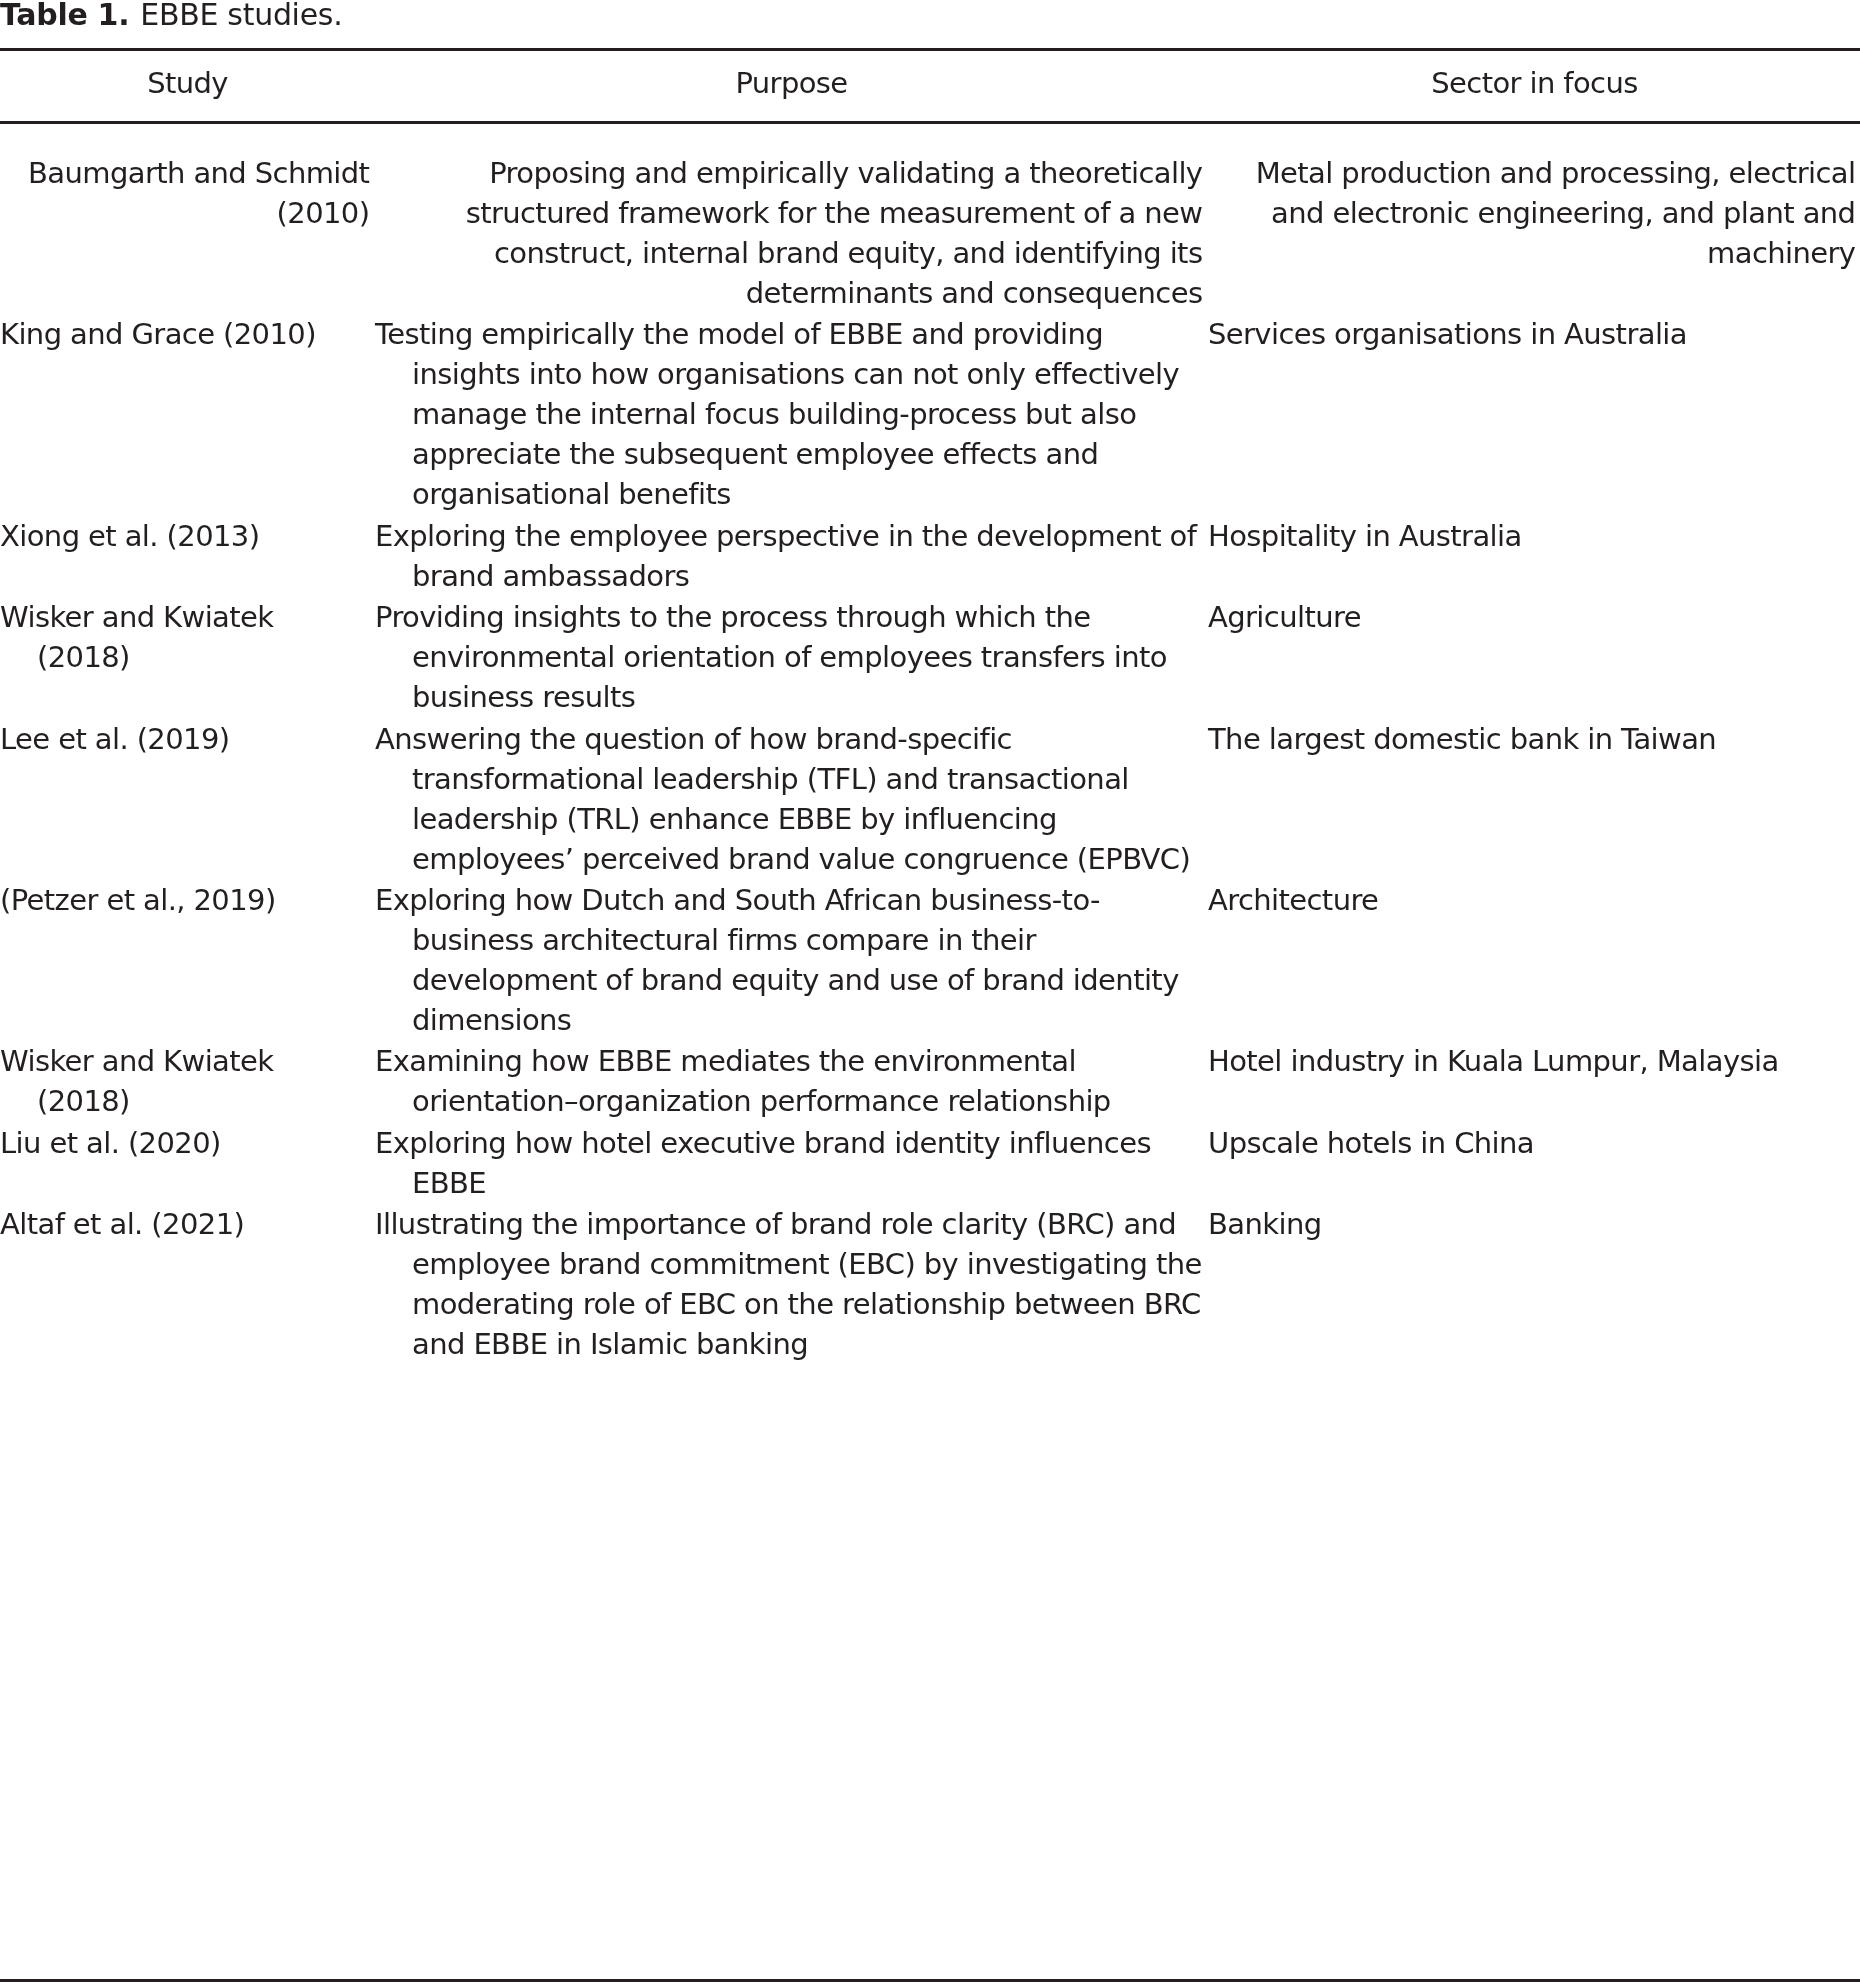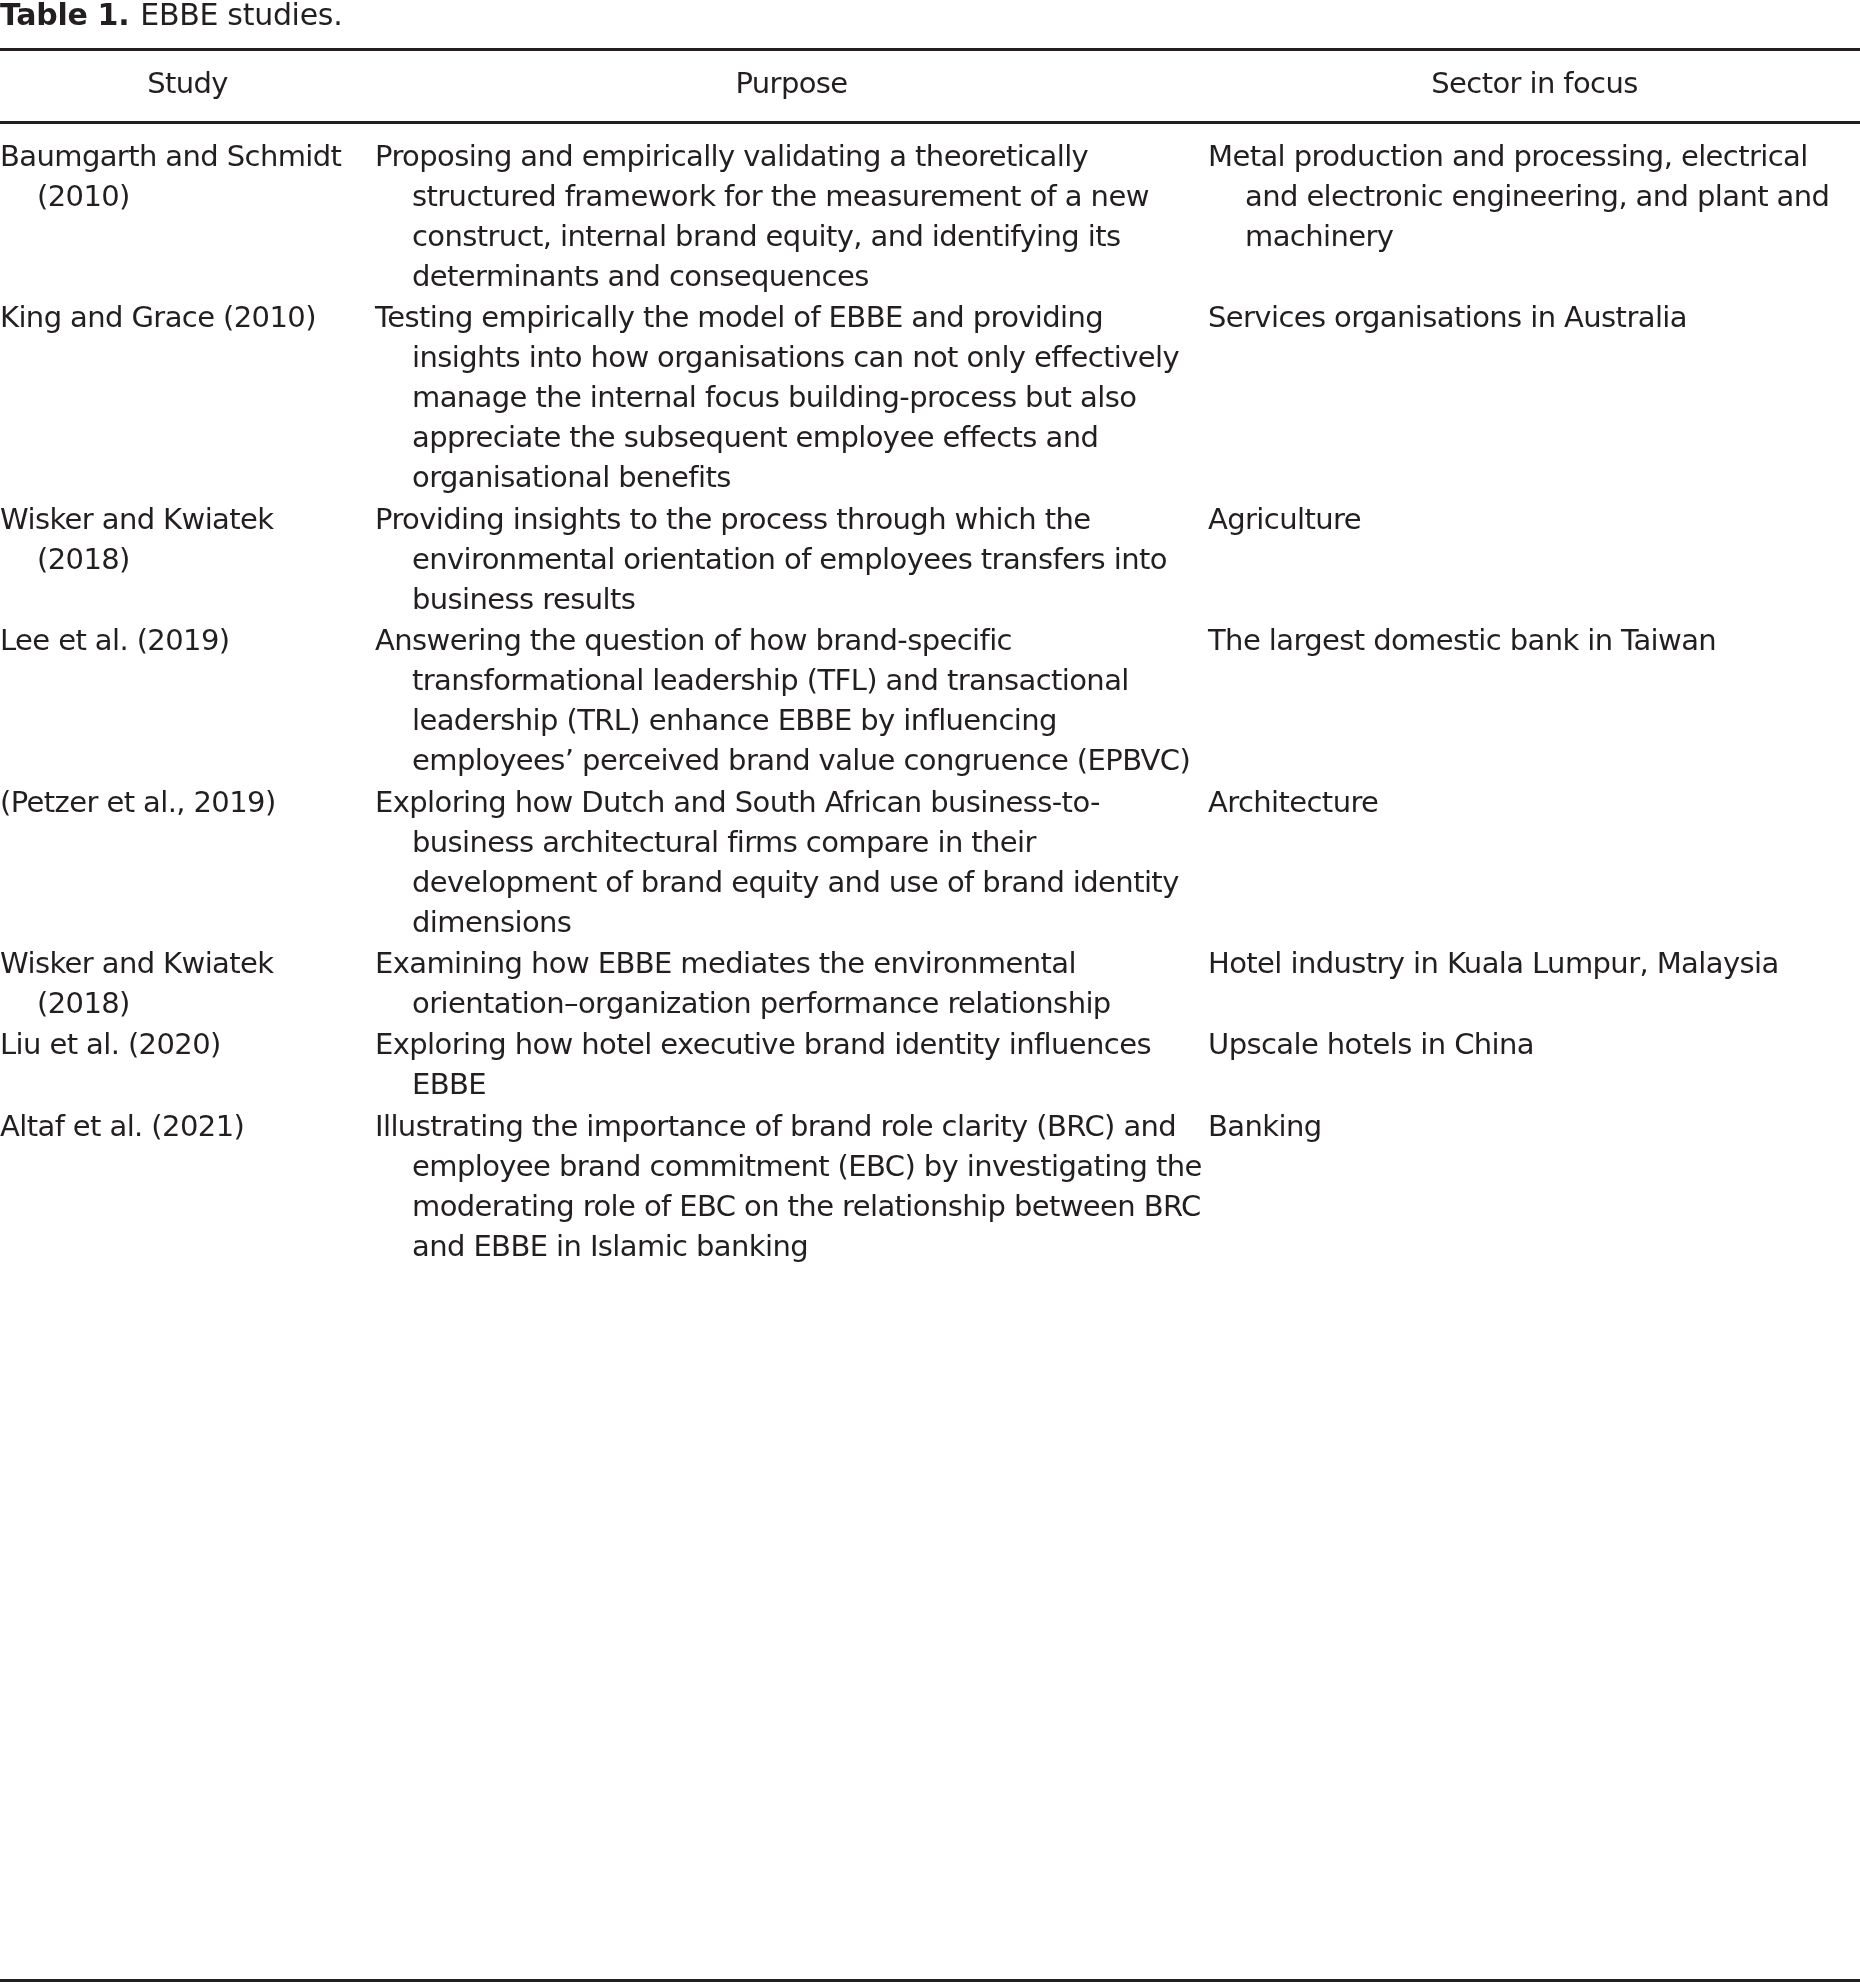--- a/index.html
+++ b/index.html
@@ -53,21 +53,21 @@
   col.c-study { width: 375px; }
   col.c-purpose { width: 833px; }
   col.c-sector { width: 653px; }
   th {
     text-align: center;
     font-weight: normal;
     padding: 0;
     height: 58px;
     vertical-align: top;
   }
-  tbody tr:first-child td { padding-top: 15px; }
+  tbody tr:first-child td { padding-top: 32px; text-align: right; }
   td {
     padding: 0 0 1.4px 0;
     vertical-align: top;
   }
   .cell {
     padding-left: 37px;
     text-indent: -37px;
     padding-right: 5.6px;
   }
 </style>
@@ -113,20 +113,31 @@
         </td>
         <td>
           <div class="cell">Testing empirically the model of EBBE and providing insights into how organisations can not only effectively manage the internal focus building-process but also appreciate the subsequent employee effects and organisational benefits</div>
         </td>
         <td>
           <div class="cell">Services organisations in Australia</div>
         </td>
       </tr>
       <tr>
         <td>
+          <div class="cell">Xiong et al. (2013)</div>
+        </td>
+        <td>
+          <div class="cell">Exploring the employee perspective in the development of brand ambassadors</div>
+        </td>
+        <td>
+          <div class="cell">Hospitality in Australia</div>
+        </td>
+      </tr>
+      <tr>
+        <td>
           <div class="cell">Wisker and Kwiatek (2018)</div>
         </td>
         <td>
           <div class="cell">Providing insights to the process through which the environmental orientation of employees transfers into business results</div>
         </td>
         <td>
           <div class="cell">Agriculture</div>
         </td>
       </tr>
       <tr>

